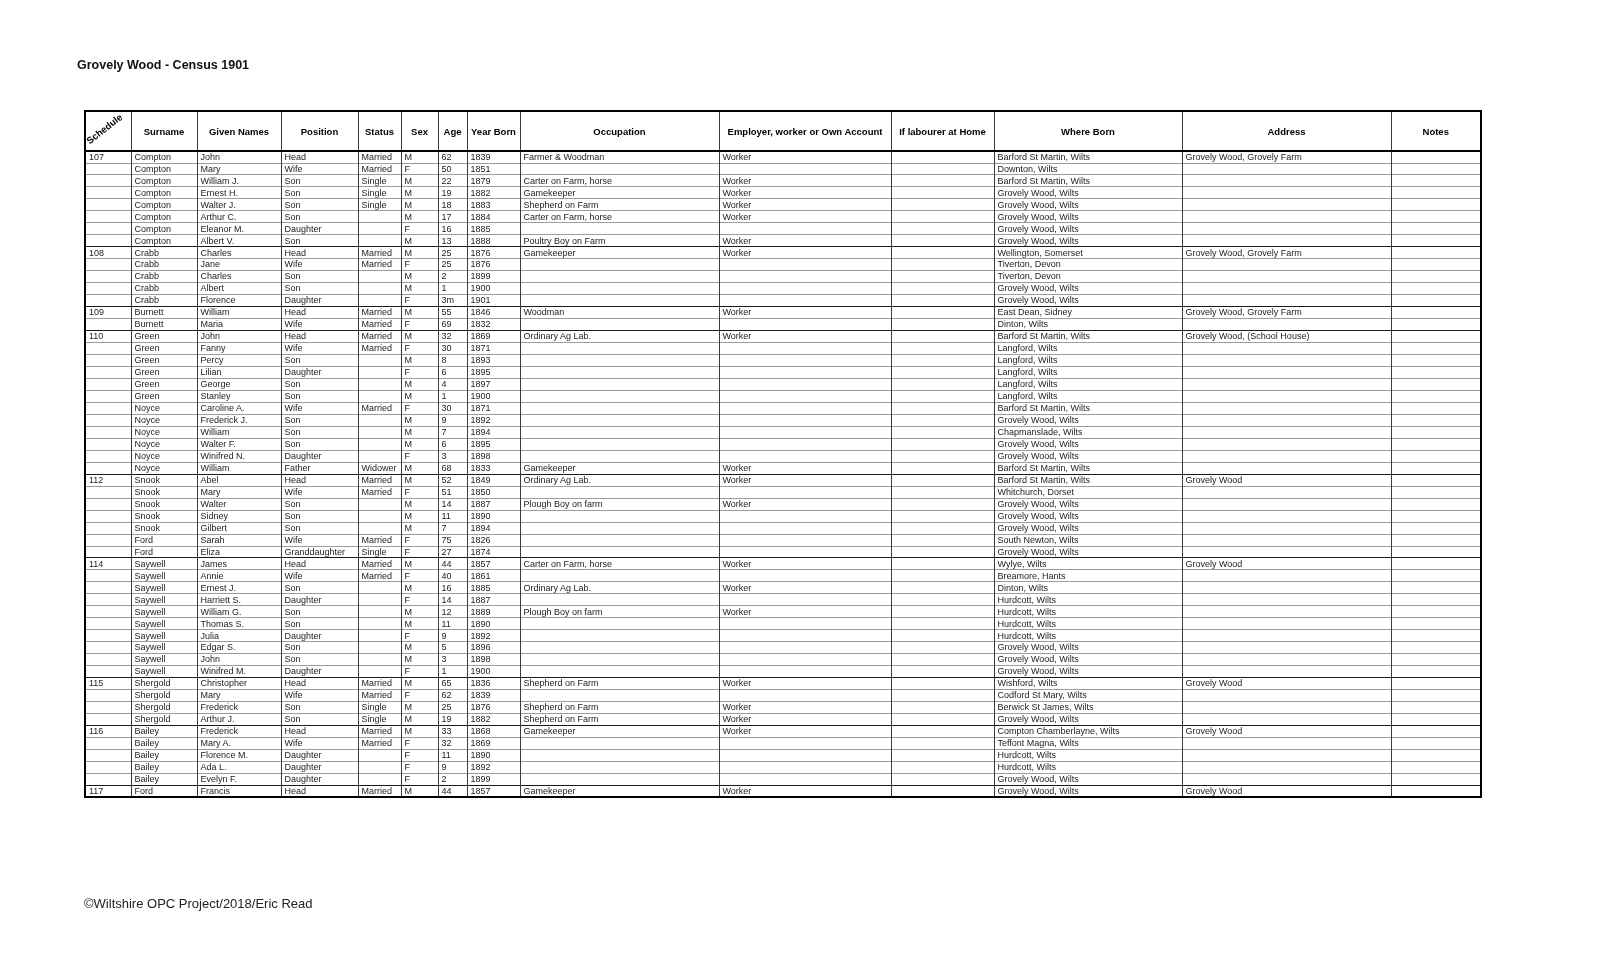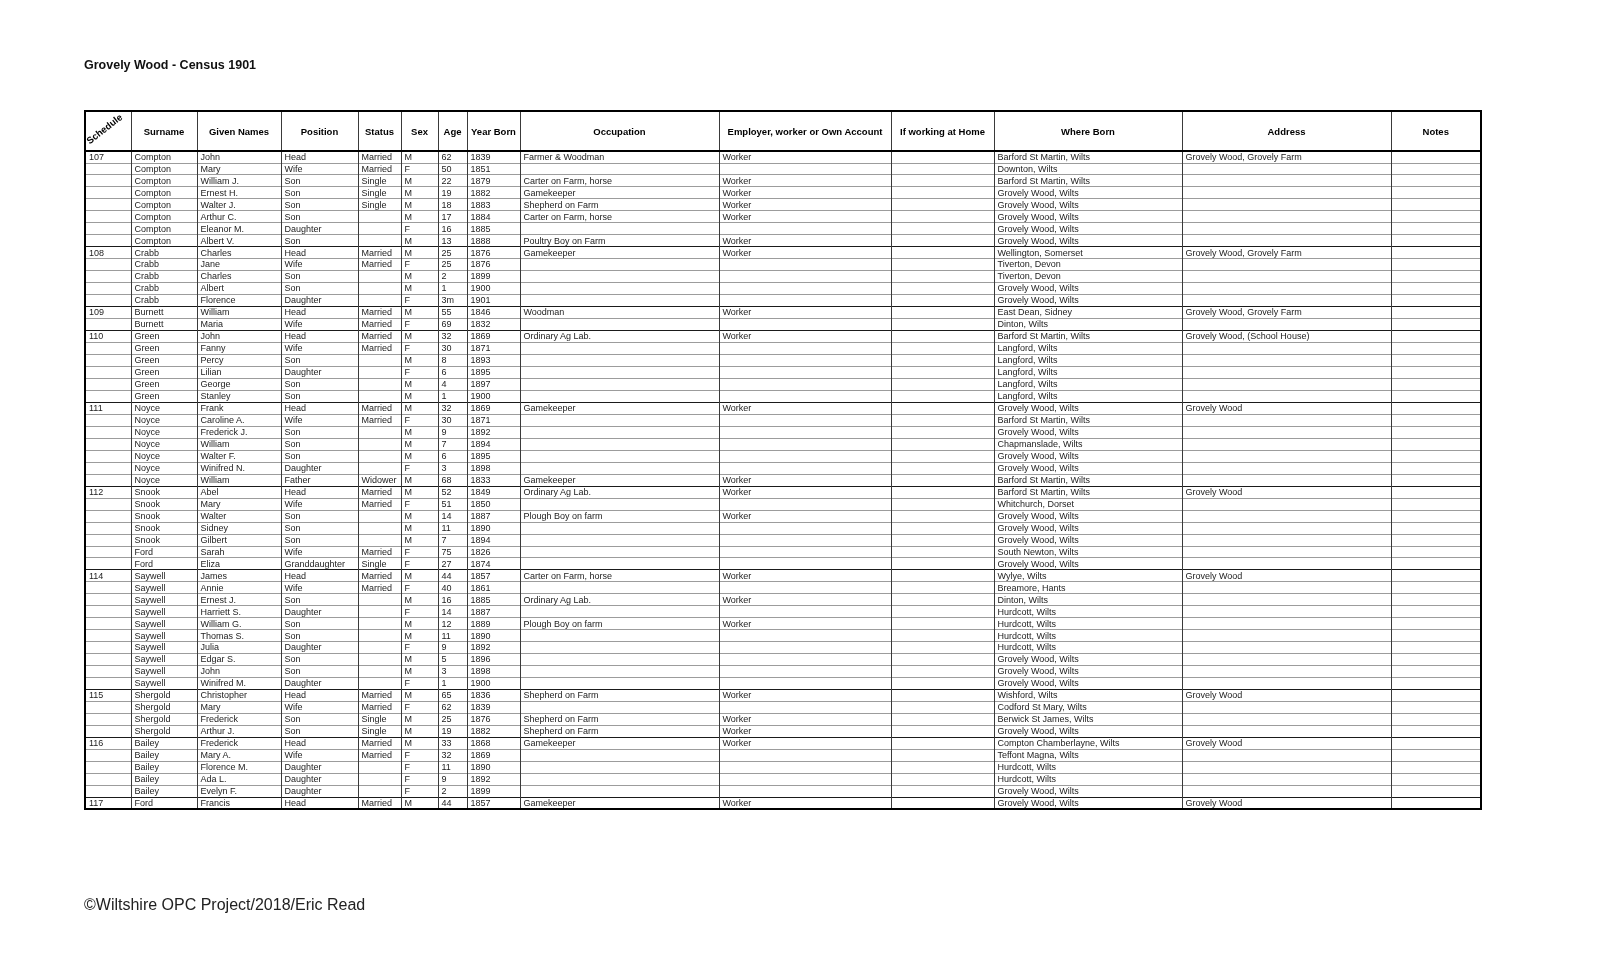--- a/index.html
+++ b/index.html
@@ -9,32 +9,32 @@
   }
   body {
     width: 1600px;
     height: 971px;
     position: relative;
     font-family: "Liberation Sans", sans-serif;
     color: #1a1a1a;
   }
   .page-title {
     position: absolute;
-    left: 84px;
+    left: 77px;
     top: 58px;
     font-size: 12.5px;
     font-weight: bold;
     color: #111;
     text-align: center;
   }
   .footer-credit {
     position: absolute;
     left: 84px;
     top: 896px;
-    font-size: 16px;
+    font-size: 13px;
     color: #222;
   }
   table.census {
     position: absolute;
     left: 84px;
     top: 110px;
     width: 1396px;
     border-collapse: collapse;
     table-layout: fixed;
     border: 2px solid #000;
@@ -111,21 +111,21 @@
         </th>
         <th>Surname</th>
         <th>Given Names</th>
         <th>Position</th>
         <th>Status</th>
         <th>Sex</th>
         <th>Age</th>
         <th>Year Born</th>
         <th>Occupation</th>
         <th>Employer, worker or Own Account</th>
-        <th>If working at Home</th>
+        <th>If labourer at Home</th>
         <th>Where Born</th>
         <th>Address</th>
         <th>Notes</th>
       </tr>
   </thead>
   <tbody>
       <tr>
         <td>107</td>
         <td>Compton</td>
         <td>John</td>
@@ -452,36 +452,20 @@
         <td>Son</td>
         <td></td>
         <td>M</td>
         <td>1</td>
         <td>1900</td>
         <td></td>
         <td></td>
         <td></td>
         <td>Langford, Wilts</td>
         <td></td>
-        <td></td>
-      </tr>
-      <tr class="hh-start">
-        <td>111</td>
-        <td>Noyce</td>
-        <td>Frank</td>
-        <td>Head</td>
-        <td>Married</td>
-        <td>M</td>
-        <td>32</td>
-        <td>1869</td>
-        <td>Gamekeeper</td>
-        <td>Worker</td>
-        <td></td>
-        <td>Grovely Wood, Wilts</td>
-        <td>Grovely Wood</td>
         <td></td>
       </tr>
       <tr>
         <td></td>
         <td>Noyce</td>
         <td>Caroline A.</td>
         <td>Wife</td>
         <td>Married</td>
         <td>F</td>
         <td>30</td>

